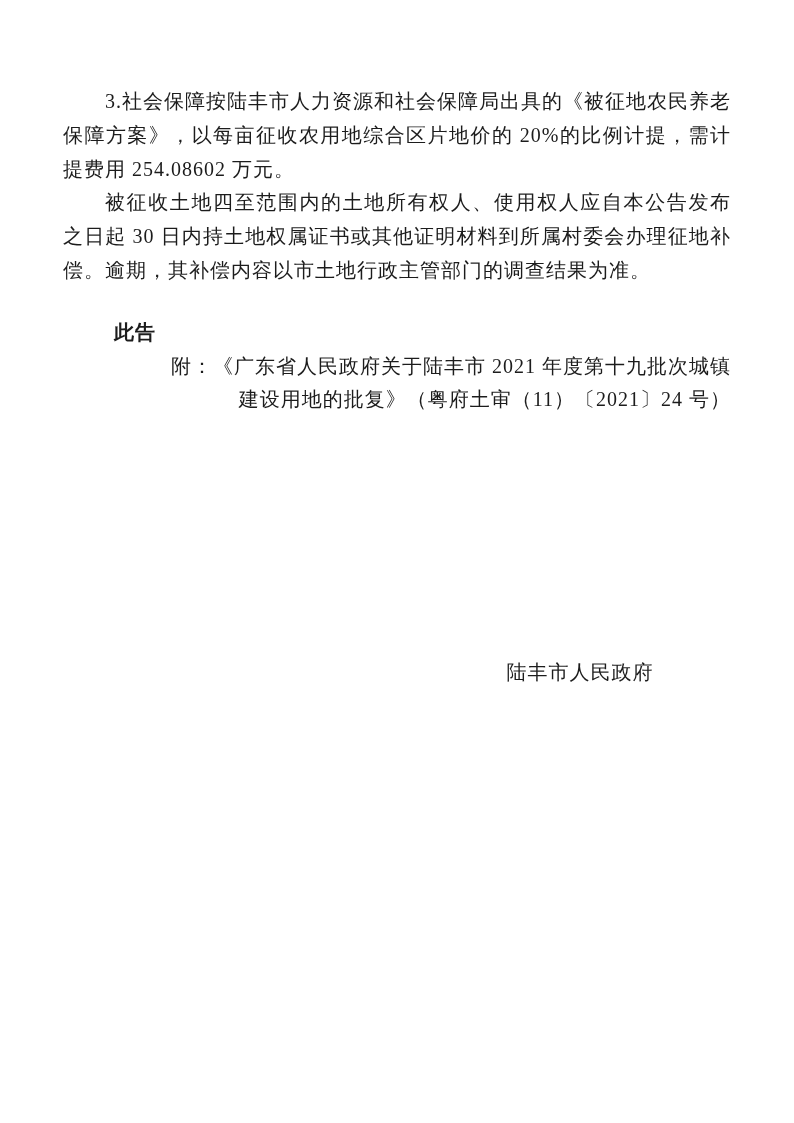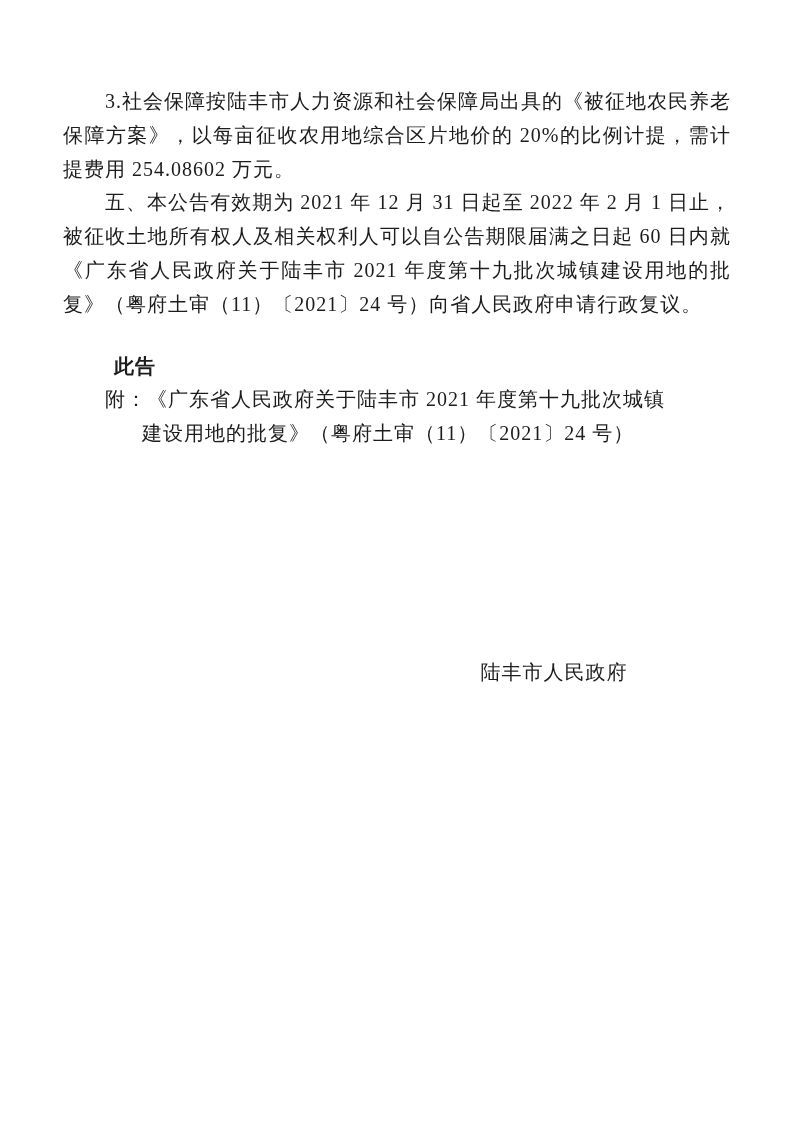--- a/index.html
+++ b/index.html
@@ -24,45 +24,45 @@
   .content p{margin:0;text-indent:42px;}
   p.closing{
     font-weight:bold;
     margin-top:28px;
     text-indent:51px;
     text-align:left;
   }
   .attach{
     margin:0 0 0 37px;
     text-indent:0;
-    text-align:left;
+    text-align:right;
   }
   .attach .l2{display:block;margin-left:37px;}
   .signature{
     position:absolute;
-    top:656px;left:434px;
+    top:656px;left:460px;
     width:240px;
     text-align:center;
     font-size:20px;
     line-height:33.8px;
     letter-spacing:1px;
   }
   .signature div{margin:0;}
 </style>
 </head>
 <body>
 
 <div class="page">
   <div class="content">
 
     <p>3.社会保障按陆丰市人力资源和社会保障局出具的《被征地农民养老保障方案》，以每亩征收农用地综合区片地价的 20%的比例计提，需计提费用 254.08602 万元。</p>
 
 
+    <p>被征收土地四至范围内的土地所有权人、使用权人应自本公告发布之日起 30 日内持土地权属证书或其他证明材料到所属村委会办理征地补偿。逾期，其补偿内容以市土地行政主管部门的调查结果为准。</p>
 
-    <p>五、本公告有效期为 2021 年 12 月 31 日起至 2022 年 2 月 1 日止，被征收土地所有权人及相关权利人可以自公告期限届满之日起 60 日内就《广东省人民政府关于陆丰市 2021 年度第十九批次城镇建设用地的批复》（粤府土审（11）〔2021〕24 号）向省人民政府申请行政复议。</p>
 
     <p class="closing">此告</p>
 
     <p class="attach"><span>附：</span><span>《广东省人民政府关于陆丰市 2021 年度第十九批次城镇</span><span class="l2">建设用地的批复》（粤府土审（11）〔2021〕24 号）</span></p>
 
   </div>
 
   <div class="signature">
     <div>陆丰市人民政府</div>
   </div>

